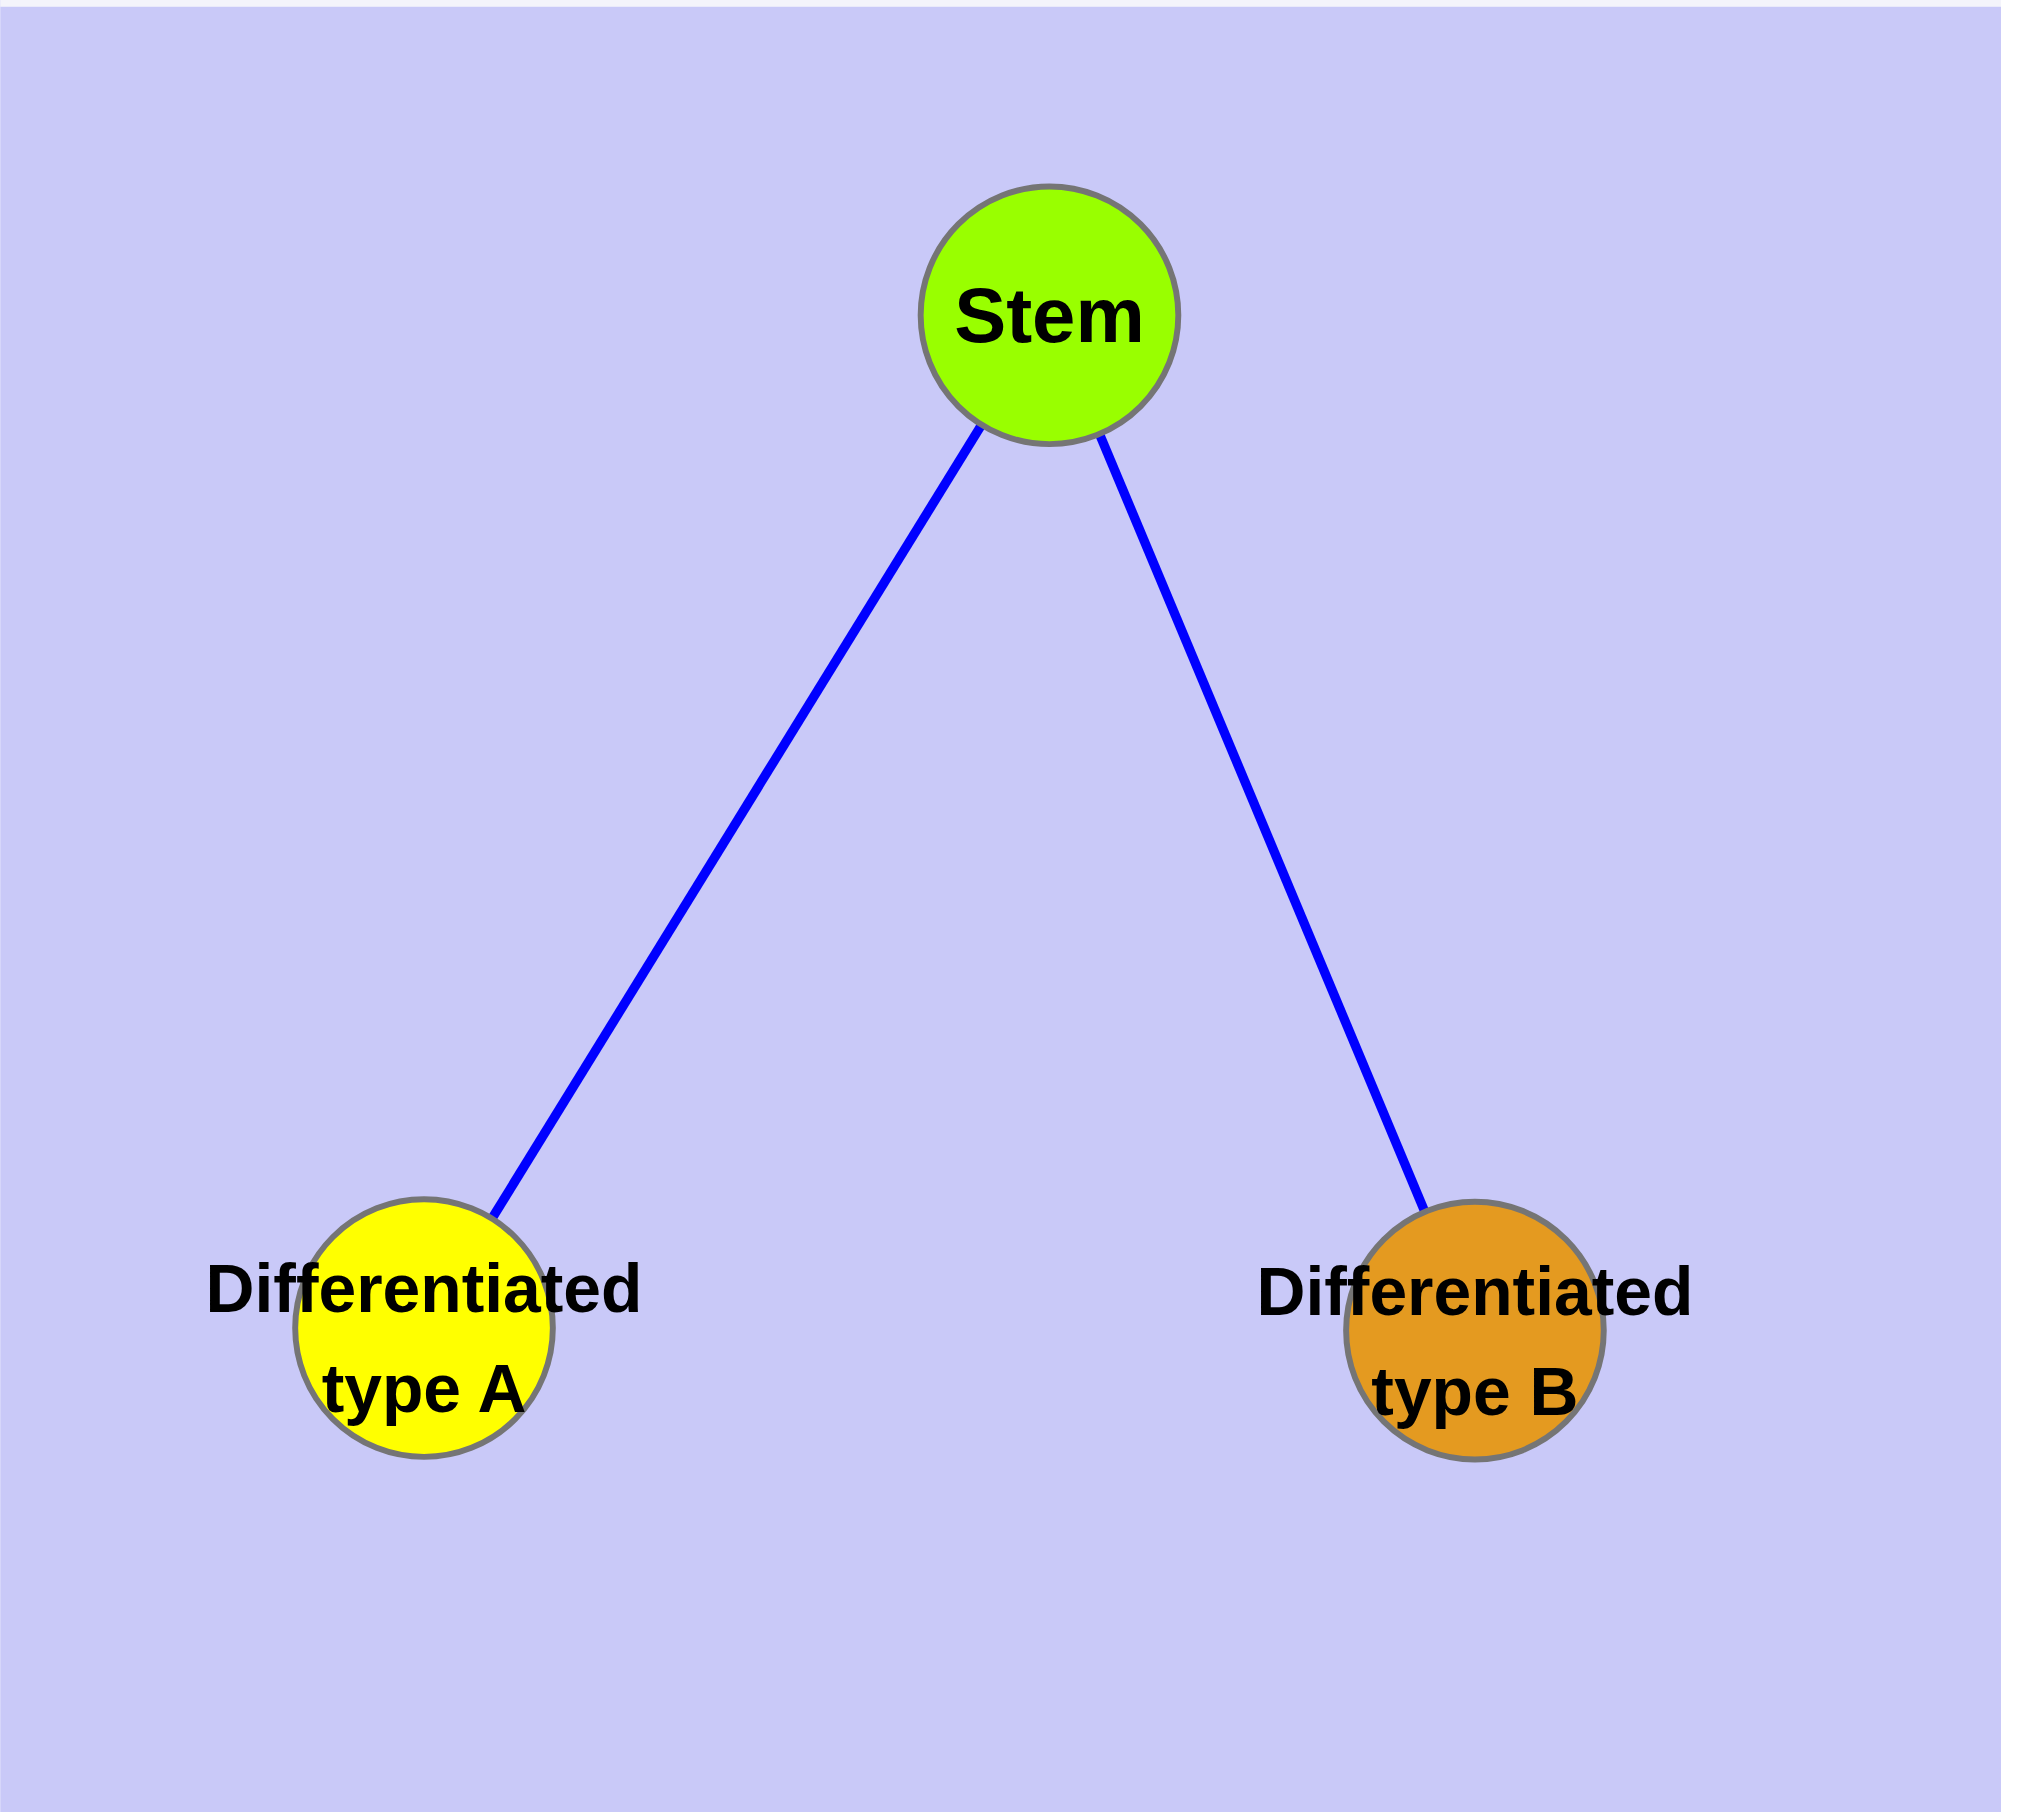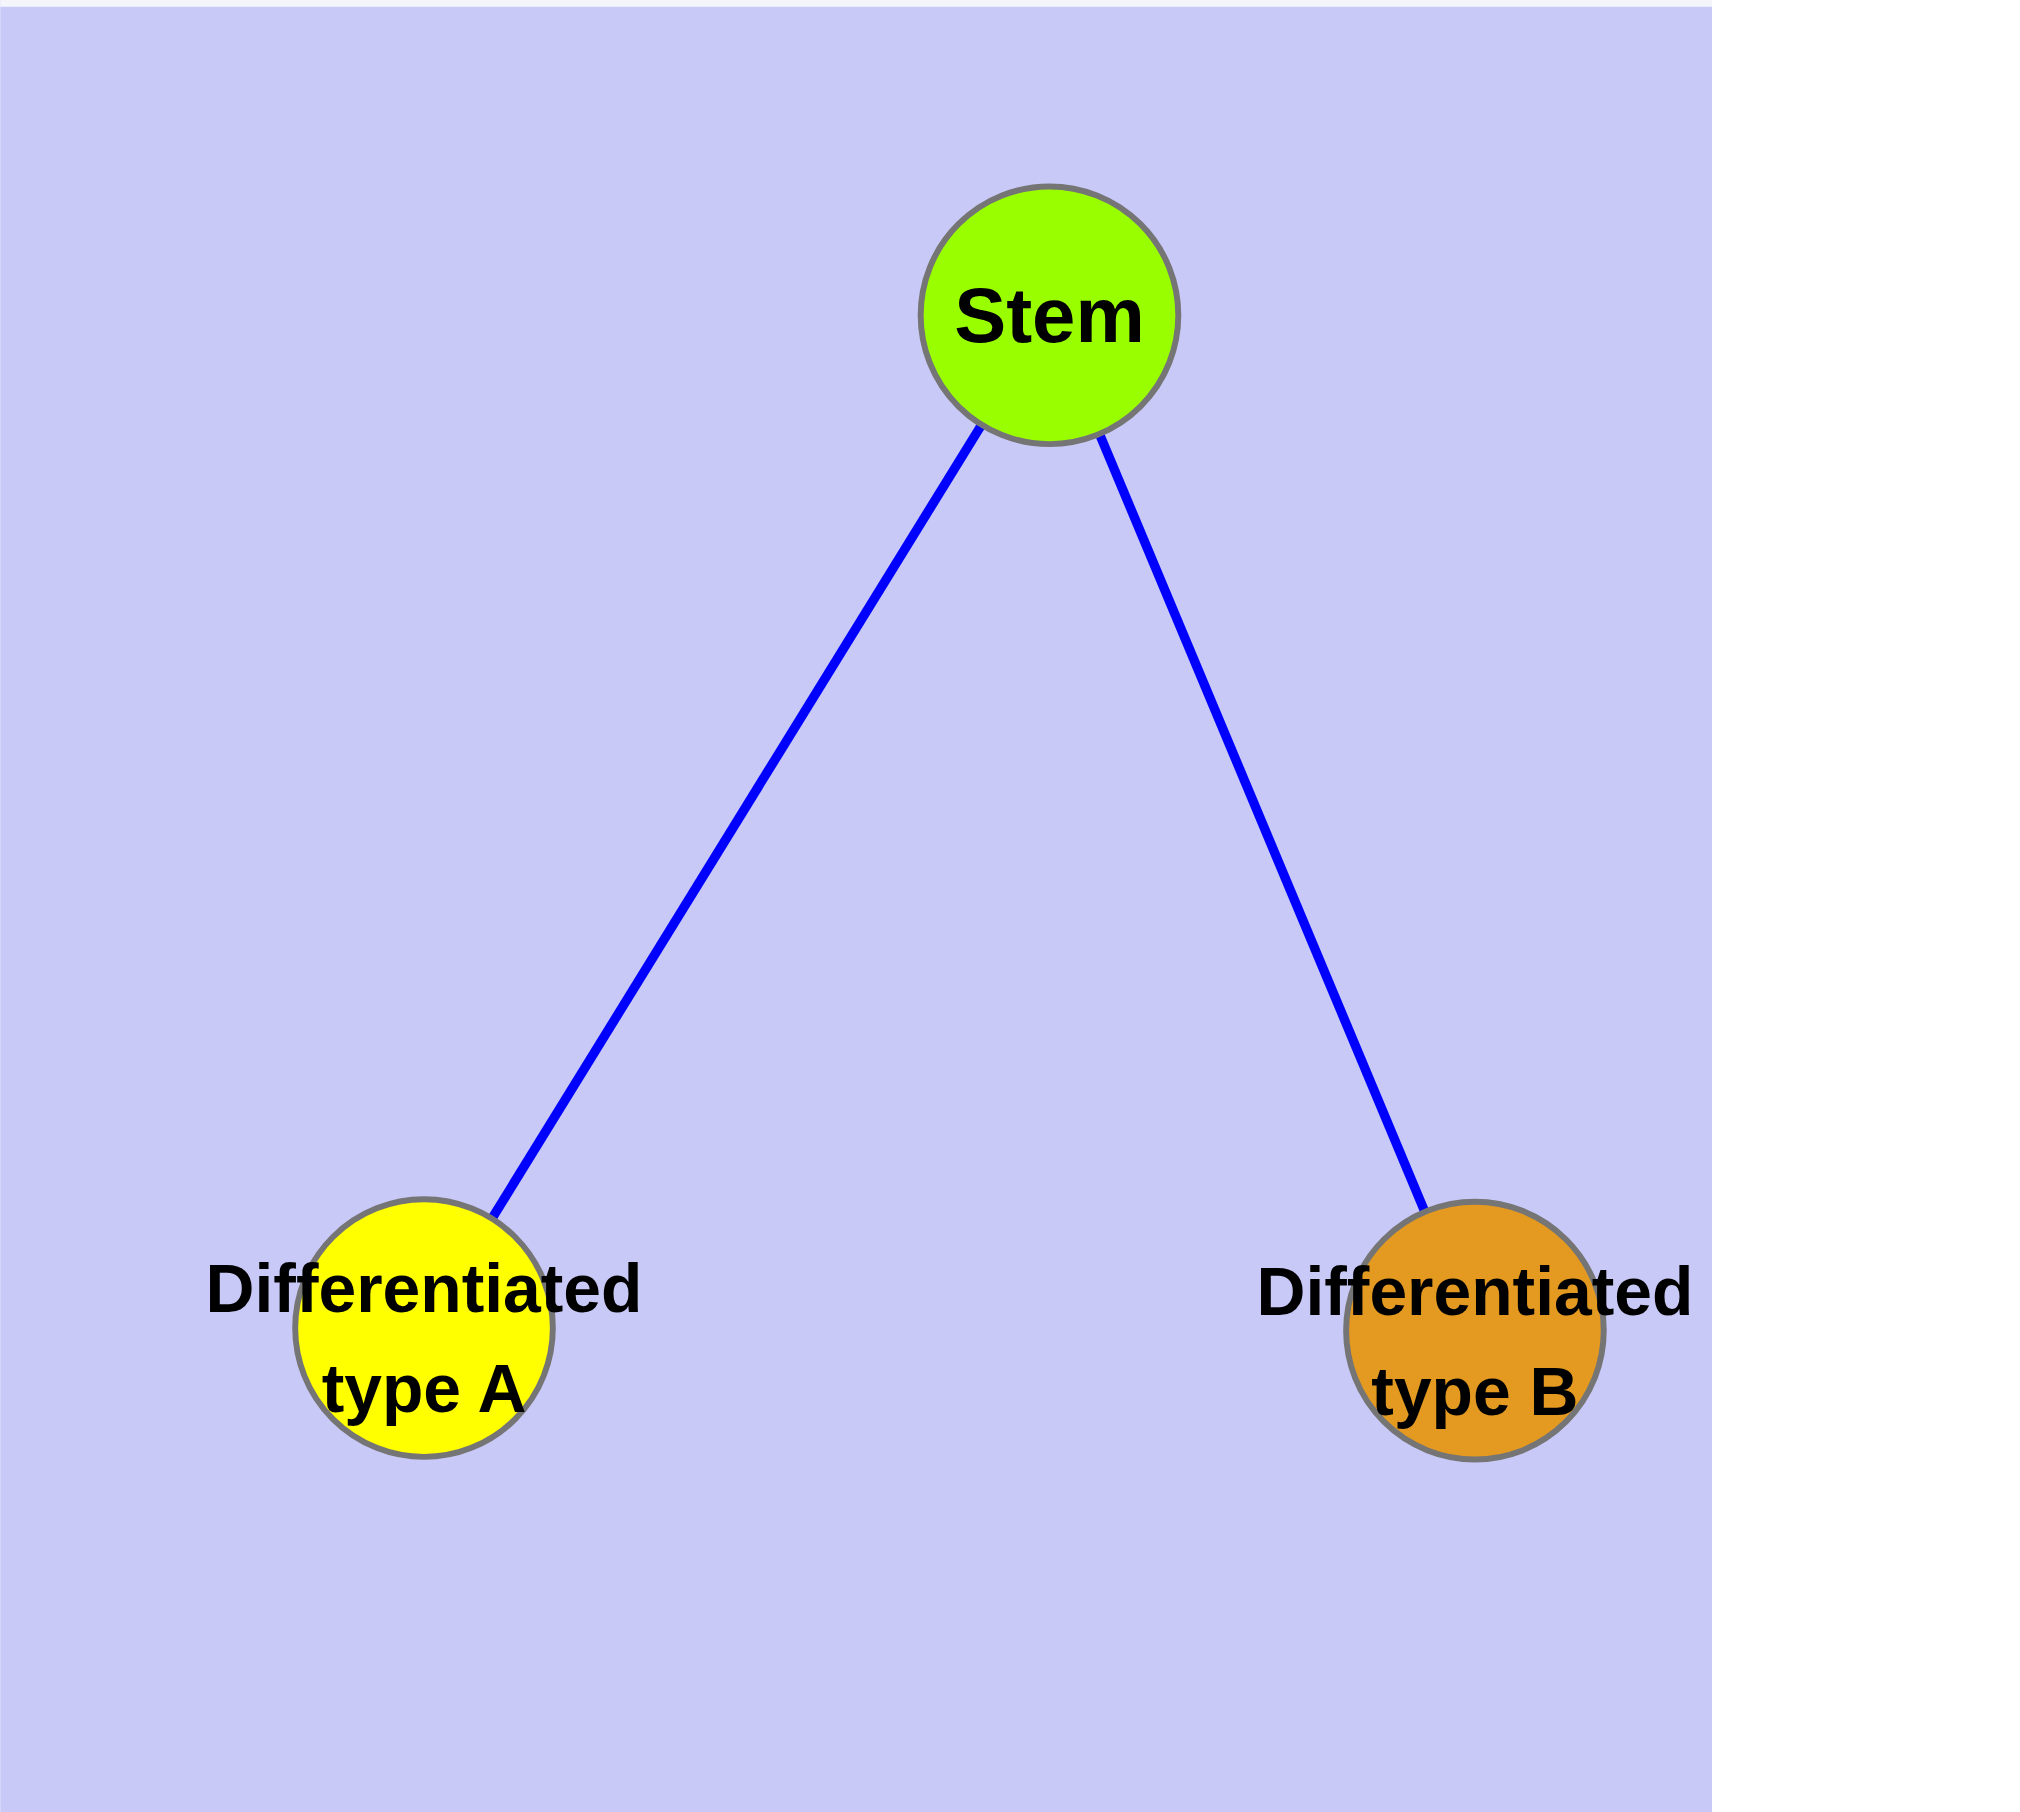--- a/index.html
+++ b/index.html
@@ -2,21 +2,21 @@
 <html style="font-size:13.6px"><head>
 <meta charset="utf-8">
 <style>
   html, body {
     margin: 0;
     padding: 0;
     background: #ffffff;
   }
   .canvas-wrap {
     position: relative;
-    width: 1712px;
+    width: 2001px;
     height: 1812px;
     overflow: hidden;
   }
   svg.diagram {
     display: block;
     width: 2021px;
     height: 1812px;
   }
   .edge-line {
     stroke-width: 11px;

